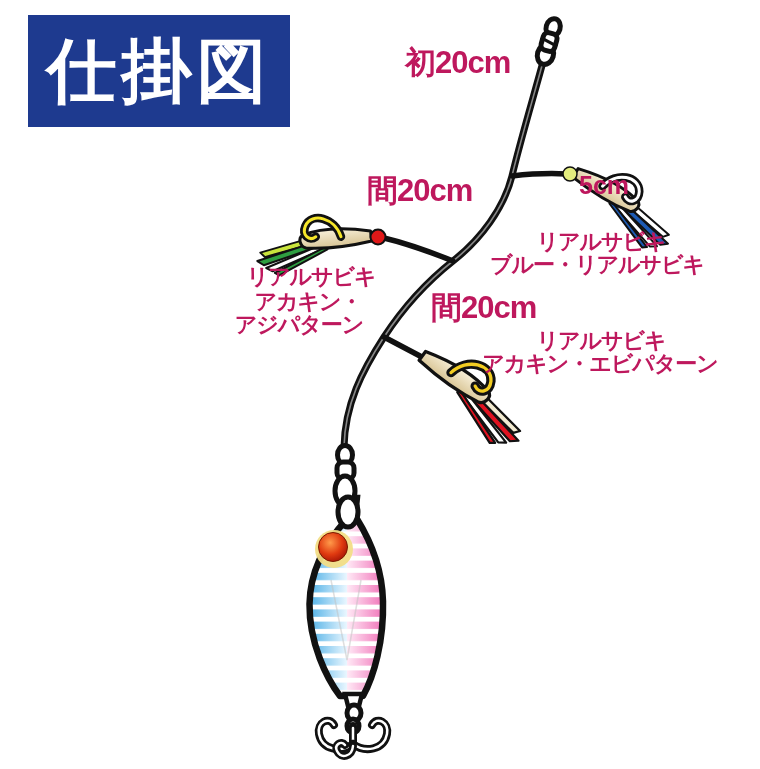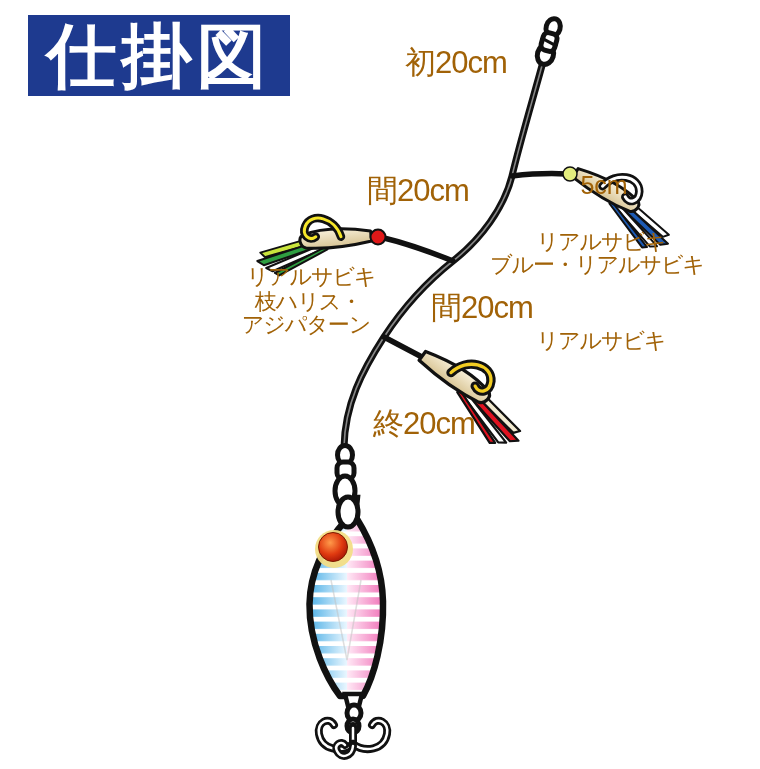--- a/index.html
+++ b/index.html
@@ -1,23 +1,23 @@
 <!DOCTYPE html>
 <html style="--header-bg: #1e3a8f; --ink: #111111; --skin-light: #f8f0da; --skin-dark: #d8c494; --streamer-blue: #1d5bb4; --streamer-green: #2f9e41; --streamer-yellow-green: #c9e43c; --streamer-red: #e01220; --bead-yellow: #e4ee7e; --bead-red: #e01818; --hook-gold: #f2cc22; --hook-yellow: #f6e62a; --jig-blue: #4fb0e6; --jig-pink: #f06eb6; --eye-gold: #f2dd86;"><head>
 <meta charset="utf-8">
 <style>
   html,body{margin:0;padding:0;background:#fff;}
   #stage{position:relative;width:760px;height:769px;background:#fff;overflow:hidden;
          font-family:"Liberation Sans",sans-serif;}
-  #badge{position:absolute;left:28px;top:15px;width:262px;height:81px;
+  #badge{position:absolute;left:28px;top:15px;width:262px;height:112px;
          background:var(--header-bg,#1e3a8f);color:#fff;display:flex;
          align-items:center;justify-content:center;font-weight:bold;
          font-size:70px;letter-spacing:5px;line-height:1;}
   svg{position:absolute;left:0;top:0;}
-  .lbl{position:absolute;font-weight:normal;color:#a16207;white-space:nowrap;line-height:1.05;}
+  .lbl{position:absolute;font-weight:bold;color:#be185d;white-space:nowrap;line-height:1.05;}
   .lbl.center{transform:translateX(-50%);}
   .s31{font-size:31px;letter-spacing:-1px;}
   .s26{font-size:26px;}
   .s25{font-size:25px;letter-spacing:0px;margin-top:48px;}
   .s22{font-size:22px;letter-spacing:-1px;}
 
   .line-main{fill:none;stroke:var(--ink,#111);stroke-width:7;stroke-linecap:round;}
   .line-branch{fill:none;stroke:var(--ink,#111);stroke-width:5.5;stroke-linecap:round;}
   .line-core{fill:none;stroke:#fff;stroke-width:1.6;opacity:.5;stroke-linecap:round;}
   .metal{fill:#fff;stroke:var(--ink,#111);stroke-width:5;}
@@ -140,21 +140,21 @@
   </svg>
 
   <div class="lbl s31" style="left:405px;top:47px;">初20cm</div>
   <div class="lbl s25 center" style="left:604px;top:124px;">5cm</div>
   <div class="lbl s31" style="left:367px;top:175px;">間20cm</div>
 
   <div class="lbl s22 center" style="left:601px;top:230px;">リアルサビキ</div>
   <div class="lbl s22 center" style="left:597px;top:253px;">ブルー・リアルサビキ</div>
 
   <div class="lbl s22 center" style="left:311px;top:265px;">リアルサビキ</div>
-  <div class="lbl s22 center" style="left:308px;top:290px;">枝ハリス・</div>
-  <div class="lbl s22 center" style="left:306px;top:313px;">アジパターン</div>
+  <div class="lbl s22 center" style="left:308px;top:290px;">アカキン・</div>
+  <div class="lbl s22 center" style="left:299px;top:313px;">アジパターン</div>
 
   <div class="lbl s31" style="left:431px;top:292px;">間20cm</div>
 
   <div class="lbl s22 center" style="left:601px;top:329px;">リアルサビキ</div>
+  <div class="lbl s22 center" style="left:600px;top:352px;">アカキン・エビパターン</div>
 
-  <div class="lbl s31" style="left:373px;top:408px;">終20cm</div>
 </div>
 
 </body></html>

